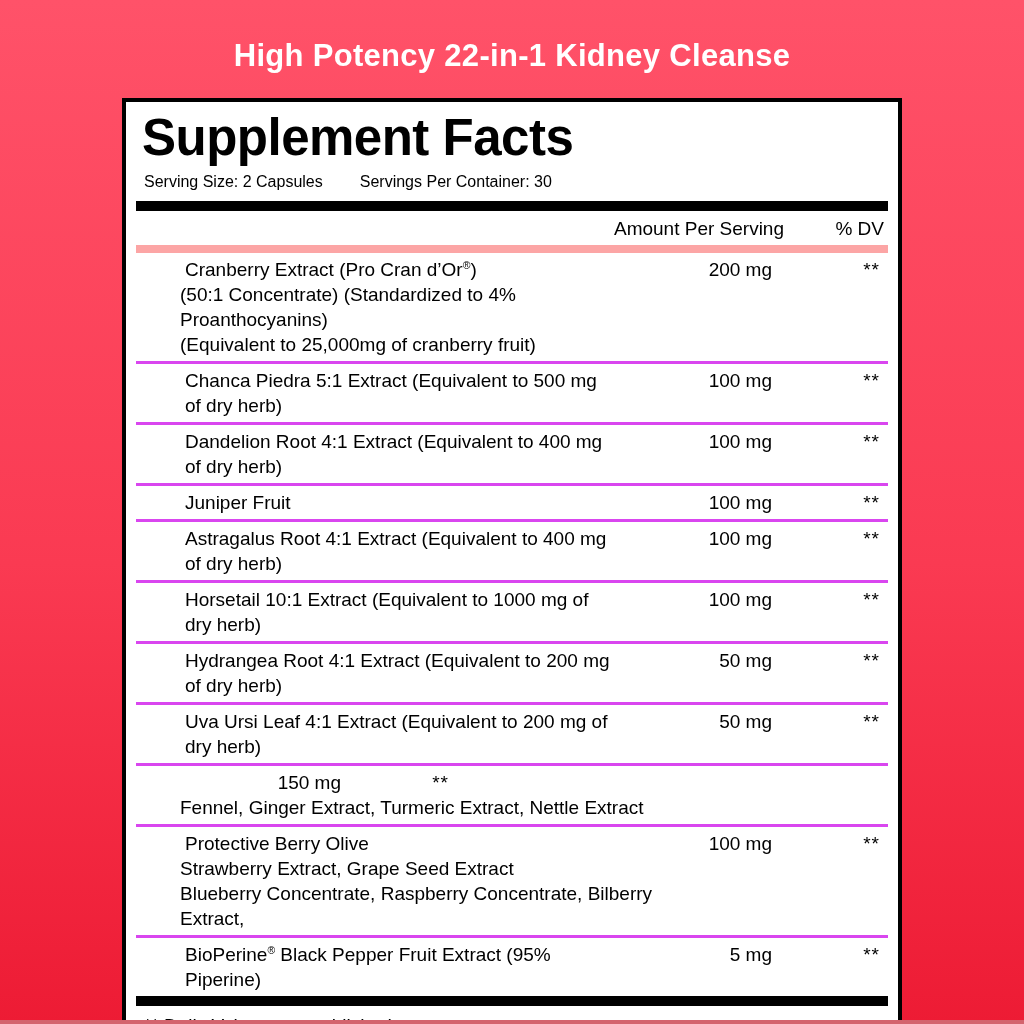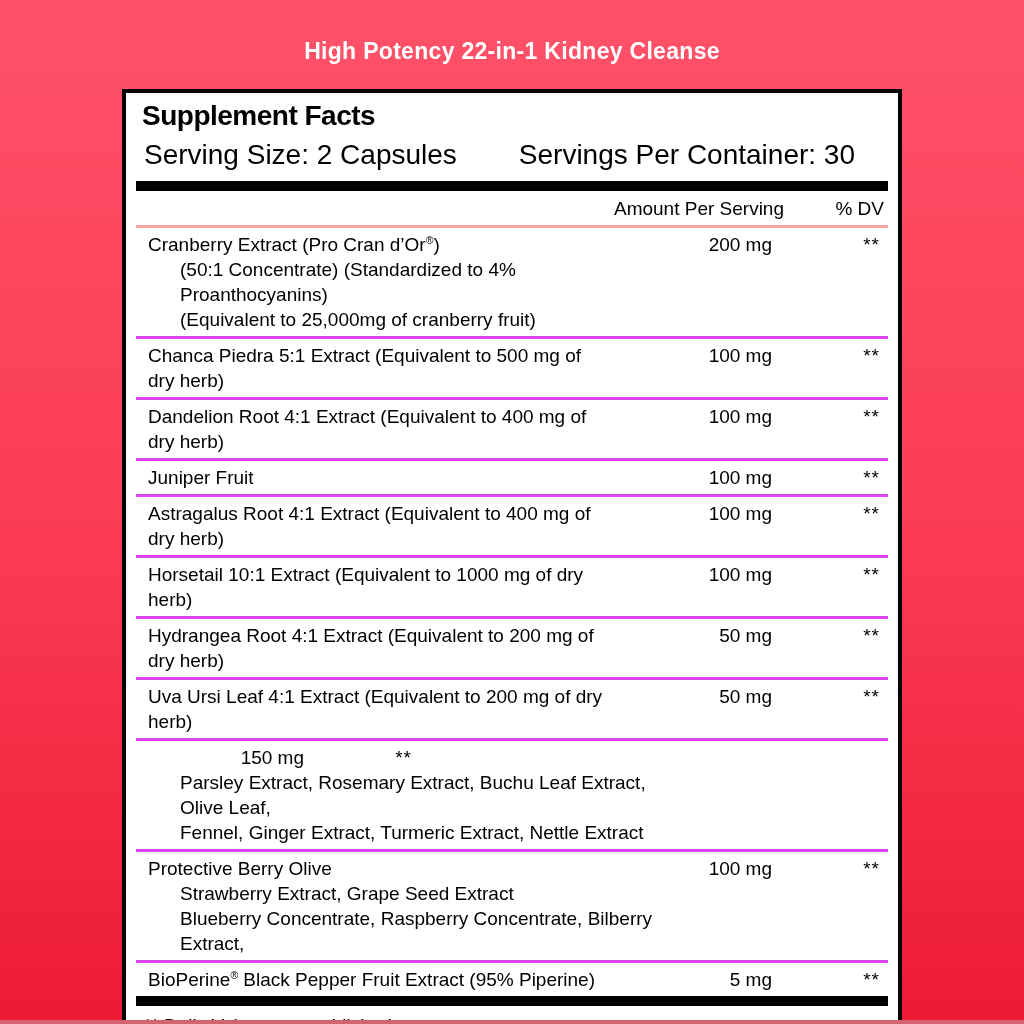--- a/index.html
+++ b/index.html
@@ -4,43 +4,43 @@
 <style>
   html,body{margin:0;padding:0;}
   body{
     width:1024px;height:1024px;overflow:hidden;position:relative;
     background:linear-gradient(180deg,#FF5269 0%,#FA3A52 55%,#ED1B34 100%);
     font-family:"Liberation Sans",sans-serif;
     -webkit-font-smoothing:antialiased;
   }
   .title{
     margin:0;padding-top:38px;text-align:center;color:#fff;
-    font-size:23px;font-weight:800;letter-spacing:.3px;
+    font-size:31px;font-weight:800;letter-spacing:.3px;
   }
   
   .panel{
     width:780px;box-sizing:border-box;margin:24px auto 0;
     background:#fff;border:4px solid #000;color:#000;
     padding:4px 10px 0 10px;
   }
   .sf-heading{
-    font-size:28px;font-weight:900;letter-spacing:-.5px;
+    font-size:51px;font-weight:900;letter-spacing:-.5px;
     padding:4px 0 2px 6px;line-height:1.1;
   }
-  .serving-row{display:flex;gap:62px;font-size:28px;padding:5px 0 10px 8px;}
+  .serving-row{display:flex;gap:37px;font-size:16px;padding:5px 0 10px 8px;}
   .bar{height:10px;background:#000;}
   .col-header-row{
     display:flex;justify-content:flex-end;font-size:19px;
-    padding:7px 0 5px 0;border-bottom:3px solid #fca5a5;
+    padding:7px 0 5px 0;border-bottom:8px solid #fca5a5;
   }
   .col-amount-h{width:180px;text-align:right;box-sizing:border-box;}
   .col-dv-h{width:104px;text-align:right;box-sizing:border-box;padding-right:4px;}
   .ing-row{padding:4px 0 4px 12px;font-size:19px;line-height:25px;}
   .ing-row + .ing-row{border-top:3px solid #d946ef;}
-  .ing-main{display:flex;align-items:flex-start;}
+  .ing-main{display:flex;align-items:flex-start;margin-left:37px;}
   .ing-name{flex:1;padding-right:6px;}
   .ing-amount{width:168px;text-align:right;padding-right:12px;box-sizing:border-box;flex:none;}
   .ing-dv{width:104px;text-align:right;padding-right:8px;box-sizing:border-box;flex:none;letter-spacing:1px;}
   .ing-sub{padding-left:32px;padding-right:220px;}
   .footnote{font-size:19px;padding:9px 0 12px 8px;}
   sup{font-size:.55em;line-height:0;}
   .bottom-strip{
     position:absolute;left:0;bottom:0;width:100%;height:4px;background:#D4646E;
   }
 </style>
@@ -117,21 +117,20 @@
           <span class="ing-name">Uva Ursi Leaf 4:1 Extract (Equivalent to 200 mg of dry herb)</span>
           <span class="ing-amount">50 mg</span>
           <span class="ing-dv">**</span>
         </div>
       </div>
       <div class="ing-row">
         <div class="ing-main">
           <span class="ing-amount">150 mg</span>
           <span class="ing-dv">**</span>
         </div>
-        <div class="ing-sub">Parsley Extract, Rosemary Extract, Buchu Leaf Extract, Olive Leaf,</div>
         <div class="ing-sub">Fennel, Ginger Extract, Turmeric Extract, Nettle Extract</div>
       </div>
       <div class="ing-row">
         <div class="ing-main">
           <span class="ing-name">Protective Berry Olive</span>
           <span class="ing-amount">100 mg</span>
           <span class="ing-dv">**</span>
         </div>
         <div class="ing-sub">Strawberry Extract, Grape Seed Extract</div>
         <div class="ing-sub">Blueberry Concentrate, Raspberry Concentrate, Bilberry Extract,</div>

